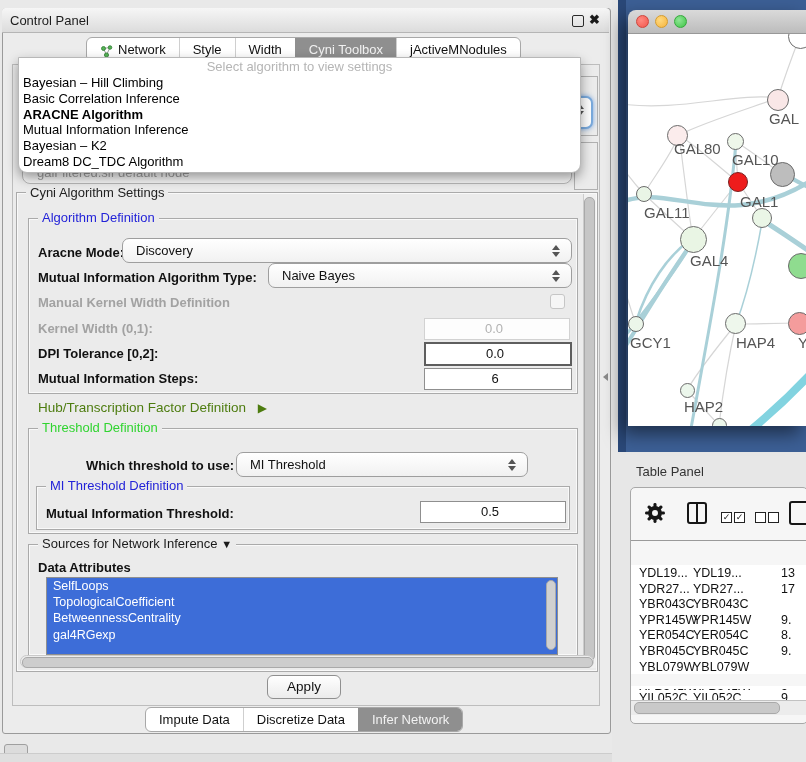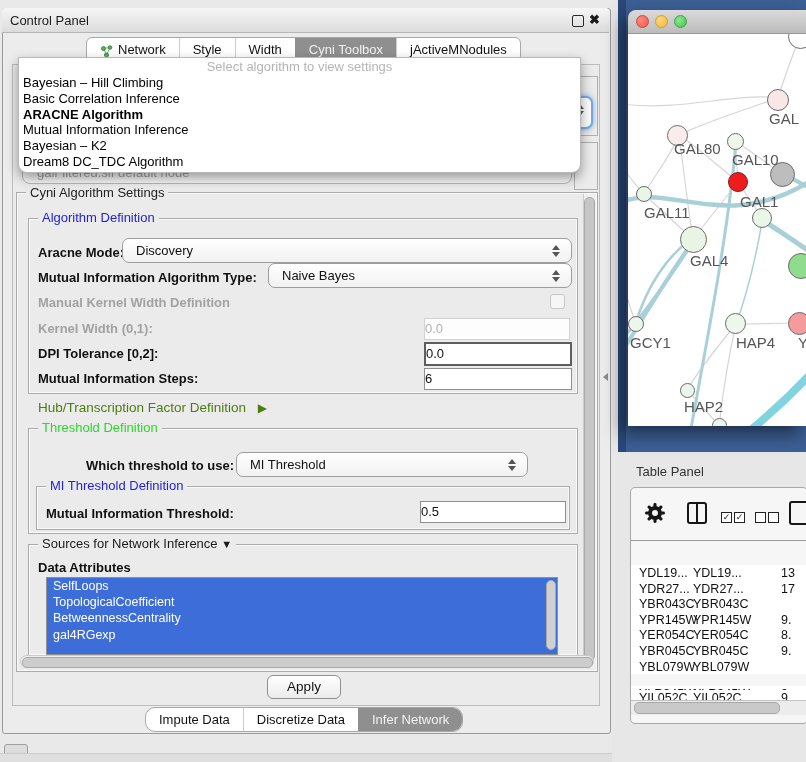--- a/index.html
+++ b/index.html
@@ -41,21 +41,21 @@
   .gbox-title{position:absolute;background:#ebebeb;padding:0 4px;font-size:13px;line-height:13px;}
   .lbl{font-size:13px;font-weight:bold;color:#111;white-space:nowrap;}
   .lbl.dis{color:#a2a2a2;}
   .combo{background:linear-gradient(#ffffff,#f1f1f1);border:1px solid #9e9e9e;border-radius:7px;
          font-size:13px;line-height:23px;padding-left:13px;color:#111;}
   .stepper{position:absolute;right:11px;top:6px;width:9px;height:12px;}
   .stepper:before,.stepper:after{content:"";position:absolute;left:1px;border-left:4px solid transparent;
          border-right:4px solid transparent;}
   .stepper:before{top:0;border-bottom:5px solid #555;}
   .stepper:after{bottom:0;border-top:5px solid #555;}
-  .field{background:#fff;text-align:left;font-size:13px;padding-right:6px;color:#111;}
+  .field{background:#fff;text-align:center;font-size:13px;padding-right:6px;color:#111;}
   .checkbox{width:13px;height:13px;border:1px solid #c6c6c6;border-radius:3px;background:#f6f6f6;}
   .list{background:#fff;border:1px solid #8f8f8f;overflow:hidden;}
   .list-item{background:#3d6dd8;color:#fff;font-size:12.5px;line-height:16.2px;padding-left:6px;}
   .sb-track{background:#f0f0f0;}
   .sb-thumb{background:#c6c6c6;border:1px solid #a9a9a9;border-radius:5px;}
   .btn{background:linear-gradient(#ffffff,#ebebeb);border:1px solid #8f8f8f;border-radius:6px;
        font-size:13.5px;text-align:center;line-height:21px;color:#111;}
   
   .right-base{left:612px;top:0;width:194px;height:762px;background:#e7e7e7;}
   .desktop-blue{left:618px;top:0;width:188px;height:452px;background:#3c5f95;}
@@ -212,21 +212,21 @@
     <div class="list-item">gal4RGexp</div>
     <div class="list-item" style="height:12px;"></div>
   </div>
   <div class="abs sb-thumb" style="left:546px;top:580px;width:8px;height:68px;background:#d0d0d0;"></div>
 
   <div class="abs" style="left:20px;top:655px;width:574px;height:13px;background:#ededed;border:1px solid #c9c9c9;border-radius:7px;box-sizing:border-box;"></div>
   <div class="abs sb-thumb" style="left:22px;top:657px;width:569px;height:9px;background:#cdcdcd;"></div>
 
   <div class="abs btn" style="left:267px;top:675px;width:72px;height:22px;">Apply</div>
 
-  <div class="abs tabbar" style="left:145px;top:707px;border-radius:10px;">
+  <div class="abs tabbar" style="left:145px;top:707px;">
     <div class="tab">
         <span>Impute Data</span>
       </div>
     <div class="tab">
         <span>Discretize Data</span>
       </div>
     <div class="tab sel">
         <span>Infer Network</span>
       </div>
   </div>

